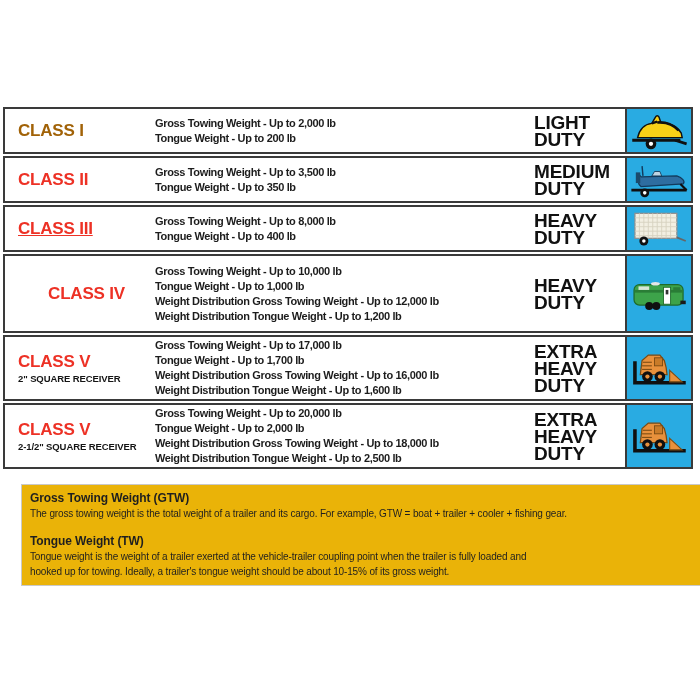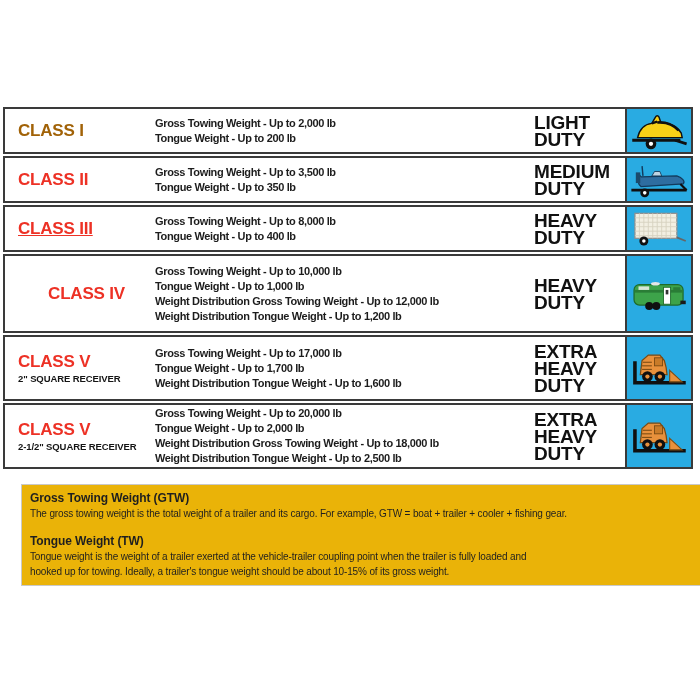--- a/index.html
+++ b/index.html
@@ -197,20 +197,21 @@
   </div>
 
   <div class="tow-row">
     <div class="cell-class">
       <div class="class-label" style="color: rgb(237, 49, 37);">CLASS V</div>
       <div class="receiver-label">2" SQUARE RECEIVER</div>
     </div>
     <div class="cell-specs">
         <div class="spec-line">Gross Towing Weight - Up to 17,000 lb</div>
         <div class="spec-line">Tongue Weight - Up to 1,700 lb</div>
+        <div class="spec-line">Weight Distribution Gross Towing Weight - Up to 16,000 lb</div>
         <div class="spec-line">Weight Distribution Tongue Weight - Up to 1,600 lb</div>
       </div>
     <div class="cell-duty">
       <div class="duty-label">EXTRA
 HEAVY
 DUTY</div>
     </div>
     <div class="cell-icon" style="background: rgb(41, 171, 226);">
         <span>
           <svg viewBox="0 0 64 46" width="58" height="41">

